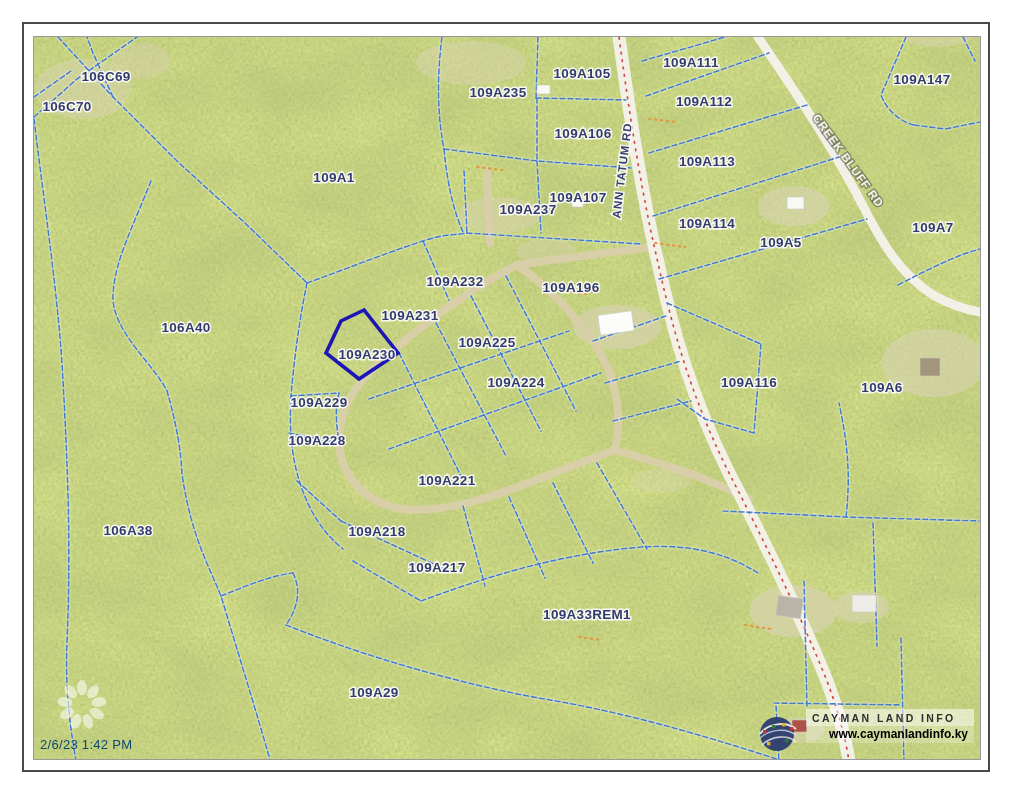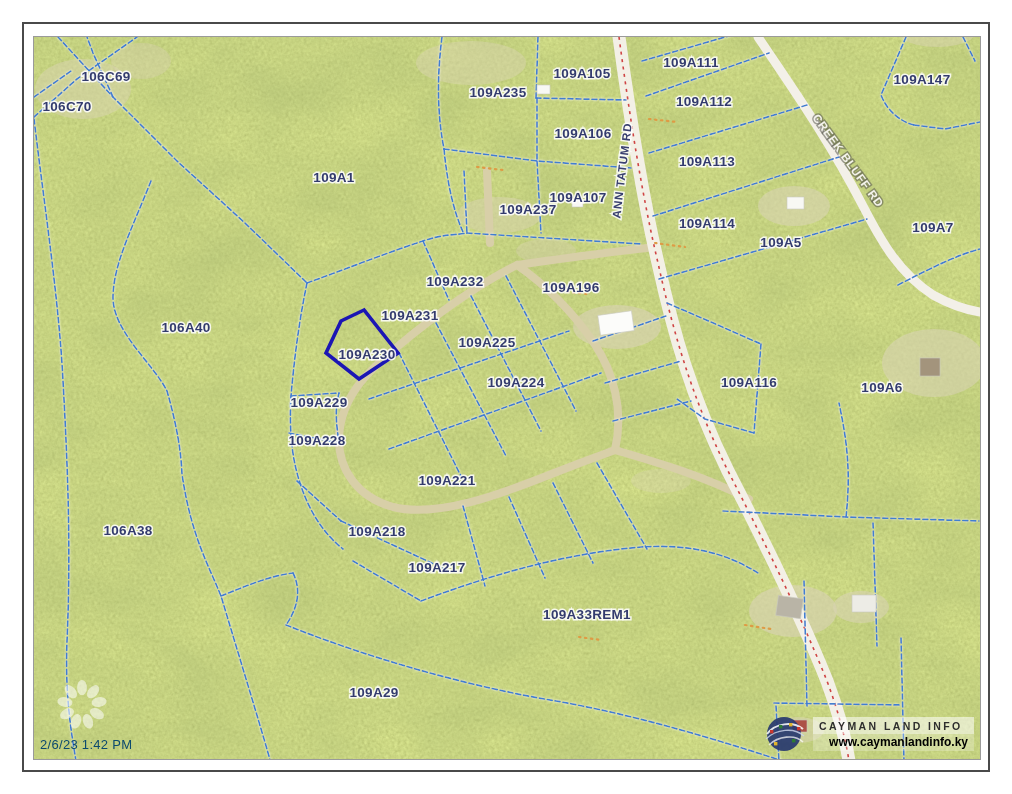--- a/index.html
+++ b/index.html
@@ -22,26 +22,26 @@
           paint-order:stroke fill;}
   .rlabel.dark{fill:#3a4170;stroke:rgba(255,255,255,.85);stroke-width:3px;}
   .rlabel.light{fill:#f4f3ec;stroke:rgba(90,90,80,.55);stroke-width:3px;}
 
   .timestamp{position:absolute;left:6px;top:700px;font-size:13px;color:#0c4a6e;
              letter-spacing:.3px;}
   .watermark-text{position:absolute;left:-2px;top:664px;font-size:80px;font-weight:400;
              color:rgba(255,255,255,.45);letter-spacing:3px;line-height:1;user-select:none;}
   .watermark-flower{position:absolute;left:22px;top:642px;opacity:.55;}
 
-  .brand{position:absolute;right:6px;top:672px;display:flex;align-items:center;gap:4px;}
+  .brand{position:absolute;right:6px;top:672px;display:flex;gap:4px;}
   .brand-text{display:flex;flex-direction:column;}
   .brand-title{background:rgba(255,255,255,.55);color:#2e2e2e;font-size:10.5px;font-weight:700;
              letter-spacing:2.4px;padding:3px 6px 2px 6px;white-space:nowrap;}
   .brand-url{background:rgba(255,255,255,.25);color:#000;font-size:12px;font-weight:700;
-             padding:1px 6px 2px 16px;white-space:nowrap;}
+             padding:1px 6px 2px 23px;white-space:nowrap;}
 </style>
 </head>
 <body>
 
 <div class="page">
   <div class="outer-border"></div>
 
   <div class="map-area">
     <svg class="map-svg" viewBox="33 36 946 722" preserveAspectRatio="none">
       <defs>

